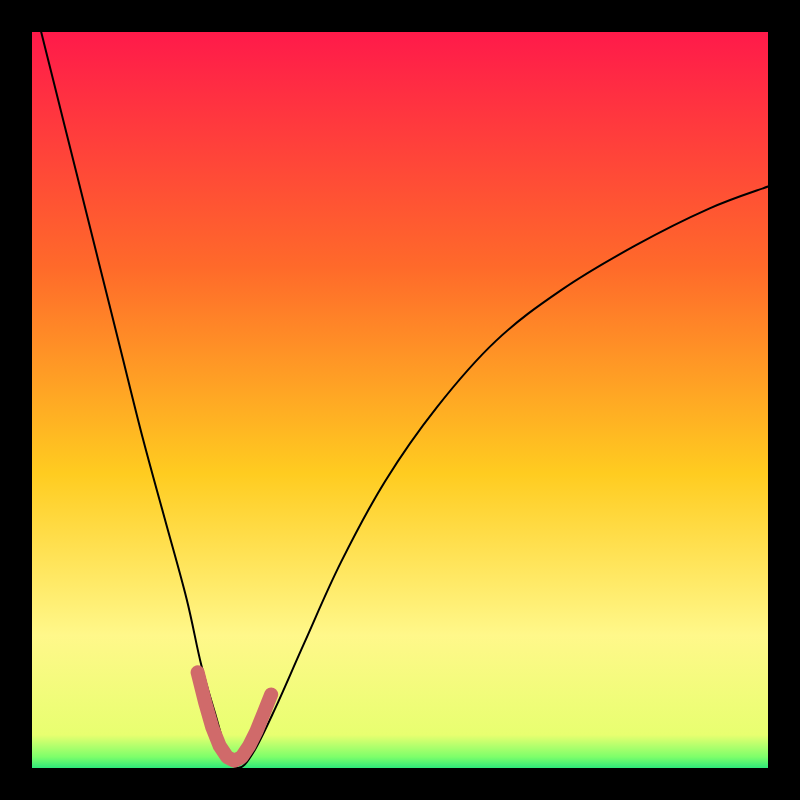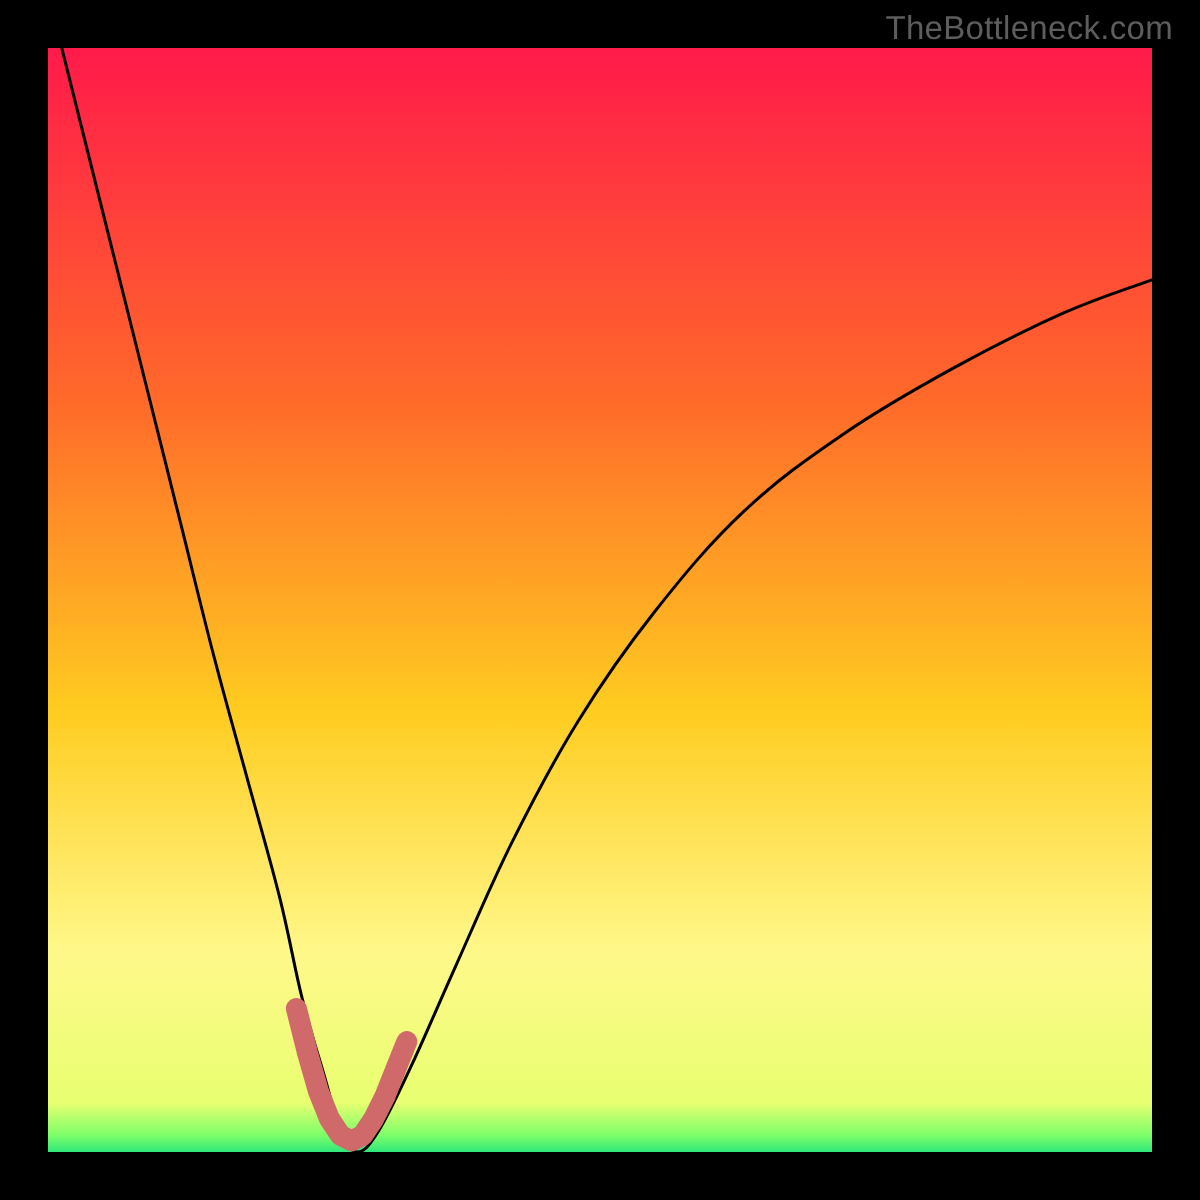--- a/index.html
+++ b/index.html
@@ -32,21 +32,20 @@
   svg {
     position: absolute;
     top: 0;
     left: 0;
   }
 </style>
 </head>
 <body>
 <div class="frame">
 
-<div class="watermark">TheBottleneck.com</div>
 
 <svg id="chart-svg" width="800" height="800" viewBox="0 0 800 800">
   <defs>
     <linearGradient id="bg-grad" x1="0" y1="0" x2="0" y2="1">
           <stop offset="0%" stop-color="#ff1a4a"></stop>
           <stop offset="32%" stop-color="#ff6a2a"></stop>
           <stop offset="60%" stop-color="#ffcc20"></stop>
           <stop offset="82%" stop-color="#fff88a"></stop>
           <stop offset="95.5%" stop-color="#e8ff70"></stop>
           <stop offset="98.5%" stop-color="#7dff6a"></stop>

